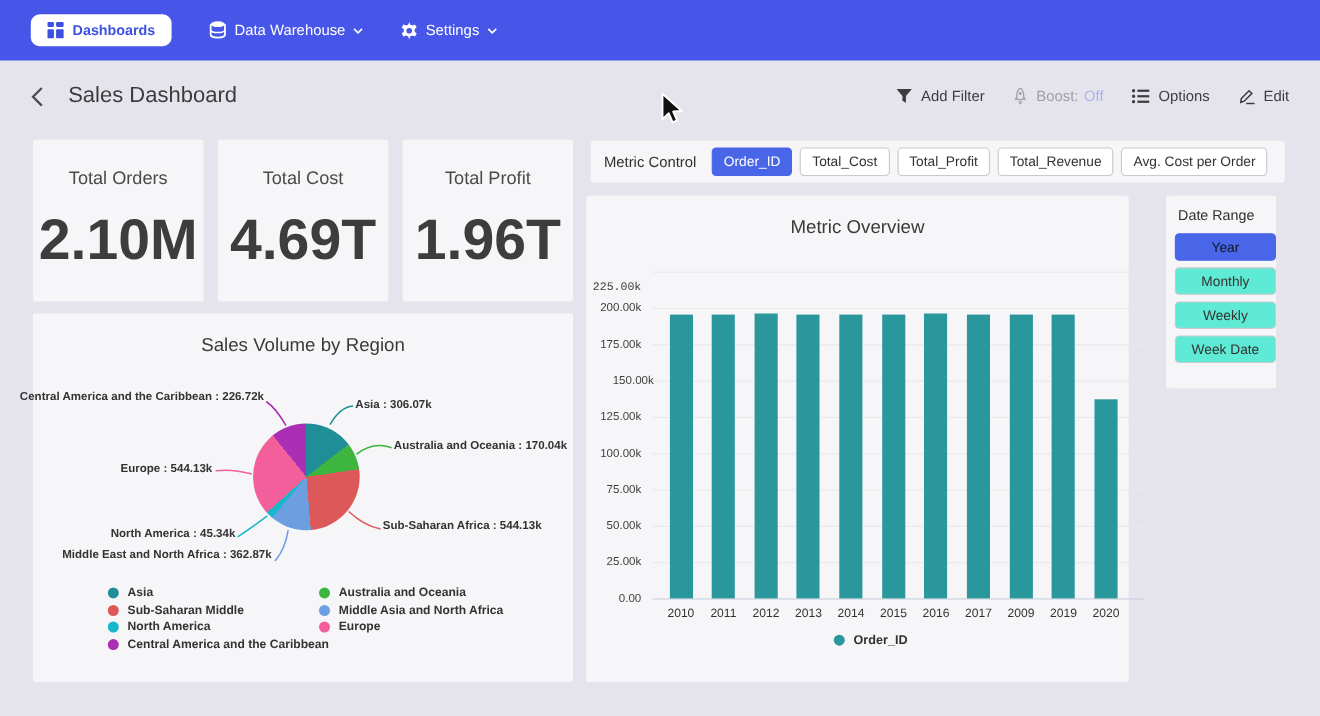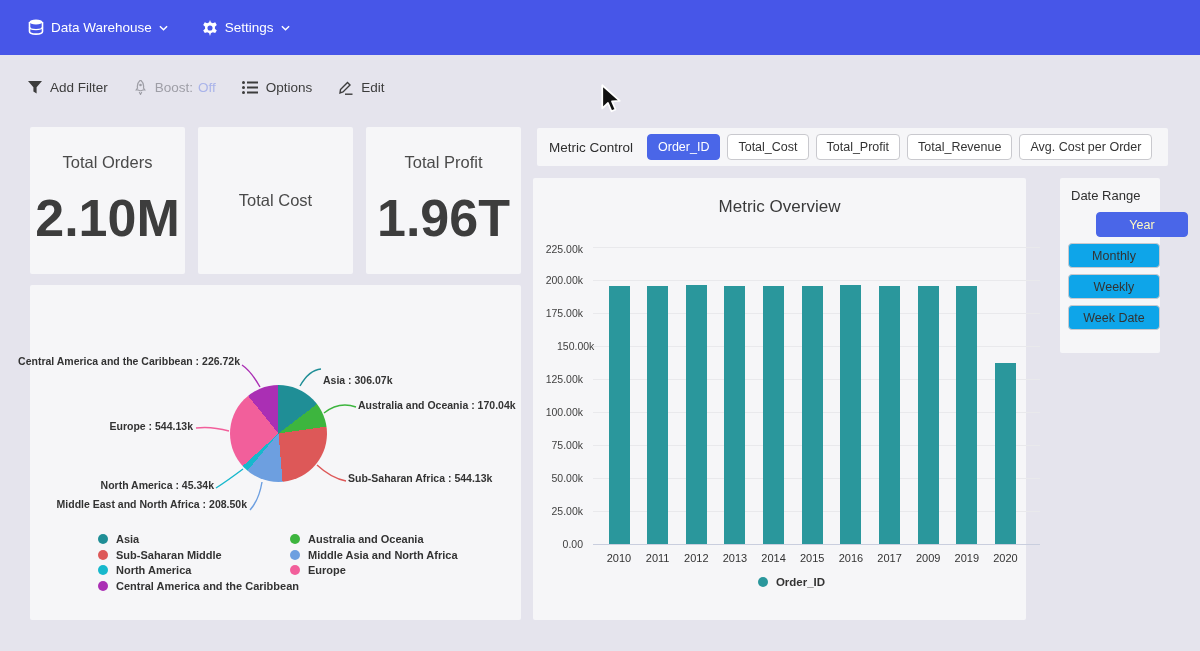--- a/index.html
+++ b/index.html
@@ -65,30 +65,39 @@
   .bar { position:absolute; width:21px; cursor:pointer; }
   .xtick { position:absolute; width:42px; text-align:center; font-size:11px; color:#333; }
   .bar-legend { position:absolute; left:0; top:398px; width:517px; display:flex; align-items:center; justify-content:center; gap:8px;
                 font-size:11.5px; font-weight:bold; color:#333; }
 
   
   .date-card { left:1060px; top:178px; width:100px; height:175px; padding:10px 8px; }
   .dr-label { font-size:13px; color:#2f2f2f; margin-bottom:9px; padding-left:3px; }
   .dr-btns { display:flex; flex-direction:column; gap:6px; }
   .drbtn { font-family:"Liberation Sans",sans-serif; width:92px; height:25px; font-size:12.5px; color:#333;
-           background:#0ea5e9; border:1px solid #c9c9ce; border-radius:4px; cursor:pointer; }
-  .drbtn.sel { background:#4a66e8; border-color:#4a66e8; color:#fef9c3;margin-left:28px; }
+           background:#5eead4; border:1px solid #c9c9ce; border-radius:4px; cursor:pointer; }
+  .drbtn.sel { background:#4a66e8; border-color:#4a66e8; color:#0f172a; }
 
   .cursor { position:absolute; left:600px; top:84px; pointer-events:none; z-index:99; }
 </style>
 </head>
 <body>
 
 <div class="navbar">
   <div class="nav-right">
+    <button class="dash-btn">
+      <svg width="15" height="15" viewBox="0 0 15 15">
+        <rect x="0" y="0" width="6" height="4.5" rx="1" fill="#3b50e0"></rect>
+        <rect x="8" y="0" width="7" height="4.5" rx="1" fill="#3b50e0"></rect>
+        <rect x="0" y="6.5" width="6" height="8.5" rx="1" fill="#3b50e0"></rect>
+        <rect x="8" y="6.5" width="7" height="8.5" rx="1" fill="#3b50e0"></rect>
+      </svg>
+      <span>Dashboards</span>
+    </button>
     <div class="nav-item">
       <svg width="16" height="17" viewBox="0 0 16 17">
         <ellipse cx="8" cy="3" rx="6.5" ry="2.6" fill="#fff"></ellipse>
         <path d="M1.5 3 v9.5 c0 1.5 3 2.6 6.5 2.6 s6.5-1.1 6.5-2.6 V3" fill="none" stroke="#fff" stroke-width="1.6"></path>
         <path d="M1.5 8 c0 1.5 3 2.6 6.5 2.6 s6.5-1.1 6.5-2.6" fill="none" stroke="#fff" stroke-width="1.4"></path>
       </svg>
       <span>Data Warehouse</span>
       <svg class="chev" viewBox="0 0 10 6">
         <polyline points="1,1 5,5 9,1" fill="none" stroke="#fff" stroke-width="1.6"></polyline>
       </svg>
@@ -100,20 +109,28 @@
       </svg>
       <span>Settings</span>
       <svg class="chev" viewBox="0 0 10 6">
         <polyline points="1,1 5,5 9,1" fill="none" stroke="#fff" stroke-width="1.6"></polyline>
       </svg>
     </div>
   </div>
 </div>
 
 <div class="pagehead">
+  <div class="ph-left">
+    <span class="back-btn">
+      <svg width="12" height="18" viewBox="0 0 12 18">
+        <polyline points="10,1 2,9 10,17" fill="none" stroke="#4a4a4a" stroke-width="2"></polyline>
+      </svg>
+    </span>
+    <span class="page-title">Sales Dashboard</span>
+  </div>
   <div class="ph-right">
     <div class="hdr-action">
       <svg width="14" height="13" viewBox="0 0 14 13">
         <path d="M0 0 H14 L8.6 6.2 V12.5 L5.4 10.6 V6.2 Z" fill="#3c3c3c"></path>
       </svg>
       <span>Add Filter</span>
     </div>
     <div class="hdr-action boost">
       <svg width="13" height="15" viewBox="0 0 13 15">
         <path d="M6.5 0 C9 2 10 5 9.5 8 L10.8 10 H8.7 C8 11 5 11 4.3 10 H2.2 L3.5 8 C3 5 4 2 6.5 0 Z" fill="none" stroke="#9e9ea6" stroke-width="1.2"></path>
@@ -143,38 +160,40 @@
     </div>
   </div>
 </div>
 
 <div class="card kpi" style="left:30px">
   <div class="kpi-label">Total Orders</div>
   <div class="kpi-value">2.10M</div>
 </div>
 <div class="card kpi" style="left:198px">
   <div class="kpi-label">Total Cost</div>
+  <div class="kpi-value">4.69T</div>
 </div>
 <div class="card kpi" style="left:366px">
   <div class="kpi-label">Total Profit</div>
   <div class="kpi-value">1.96T</div>
 </div>
 
 <div class="card metric-card">
   <span class="metric-label">Metric Control</span>
   <div class="metric-btns" id="metric-btns">
       <button class="mbtn sel">Order_ID</button>
       <button class="mbtn">Total_Cost</button>
       <button class="mbtn">Total_Profit</button>
       <button class="mbtn">Total_Revenue</button>
       <button class="mbtn">Avg. Cost per Order</button>
     </div>
 </div>
 
 <div class="card pie-card">
+  <div class="chart-title">Sales Volume by Region</div>
   <div class="pie-wrap" id="pie-wrap">
     <svg class="leader" id="pie-leaders" width="491" height="335">
         <path d="M270,101 Q279,85 291,84" fill="none" stroke="#1f8e96" stroke-width="1.4"></path>
         <path d="M294,128 Q309,116 326,122" fill="none" stroke="#3db53e" stroke-width="1.4"></path>
         <path d="M287,180 Q301,193 316,196" fill="none" stroke="#dd5858" stroke-width="1.4"></path>
         <path d="M232,197 Q229,215 220,225" fill="none" stroke="#6d9fe0" stroke-width="1.4"></path>
         <path d="M213,184 Q197,196 186,203" fill="none" stroke="#17b8cc" stroke-width="1.4"></path>
         <path d="M199,146 Q181,141 166,143" fill="none" stroke="#f25f9b" stroke-width="1.4"></path>
         <path d="M230,102 Q221,86 212,80" fill="none" stroke="#aa2fb4" stroke-width="1.4"></path>
       </svg>
@@ -202,35 +221,35 @@
         </div>
         <div class="lg-item" style="left: 260px; top: 15.5px;">
           <span class="lg-dot" style="background: rgb(109, 159, 224);"></span>
           <span>Middle Asia and North Africa</span>
         </div>
         <div class="lg-item" style="left: 260px; top: 31px;">
           <span class="lg-dot" style="background: rgb(242, 95, 155);"></span>
           <span>Europe</span>
         </div>
       </div>
-  <div class="pie-label" style="left: 293px; top: 89px;">Asia : 306.07k</div>
+  <div class="pie-label" style="left: 293px; top: 77px;">Asia : 306.07k</div>
       <div class="pie-label" style="left: 328px; top: 114px;">Australia and Oceania : 170.04k</div>
       <div class="pie-label" style="left: 318px; top: 187px;">Sub-Saharan Africa : 544.13k</div>
-      <div class="pie-label" style="right: 274px; top: 213px;">Middle East and North Africa : 208.50k</div>
+      <div class="pie-label" style="right: 274px; top: 213px;">Middle East and North Africa : 362.87k</div>
       <div class="pie-label" style="right: 307px; top: 194px;">North America : 45.34k</div>
       <div class="pie-label" style="right: 328px; top: 135px;">Europe : 544.13k</div>
       <div class="pie-label" style="right: 281px; top: 70px;">Central America and the Caribbean : 226.72k</div>
     </div>
 </div>
 
 <div class="card bar-card">
   <div class="chart-title">Metric Overview</div>
   <div class="bar-plot" id="bar-plot">
       <div class="gridline" style="top: 69px;"></div>
-      <div class="ytick" style="top: 65px;">225.00k</div>
+      <div class="ytick" style="top: 78px; font-family: Liberation Mono, monospace;">225.00k</div>
       <div class="gridline" style="top: 102px;"></div>
       <div class="ytick" style="top: 96px;">200.00k</div>
       <div class="gridline" style="top: 135px;"></div>
       <div class="ytick" style="top: 129px;">175.00k</div>
       <div class="gridline" style="top: 168px;"></div>
       <div class="ytick" style="top: 162px; padding-left: 24px;">150.00k</div>
       <div class="gridline" style="top: 201px;"></div>
       <div class="ytick" style="top: 195px;">125.00k</div>
       <div class="gridline" style="top: 234px;"></div>
       <div class="ytick" style="top: 228px;">100.00k</div>

